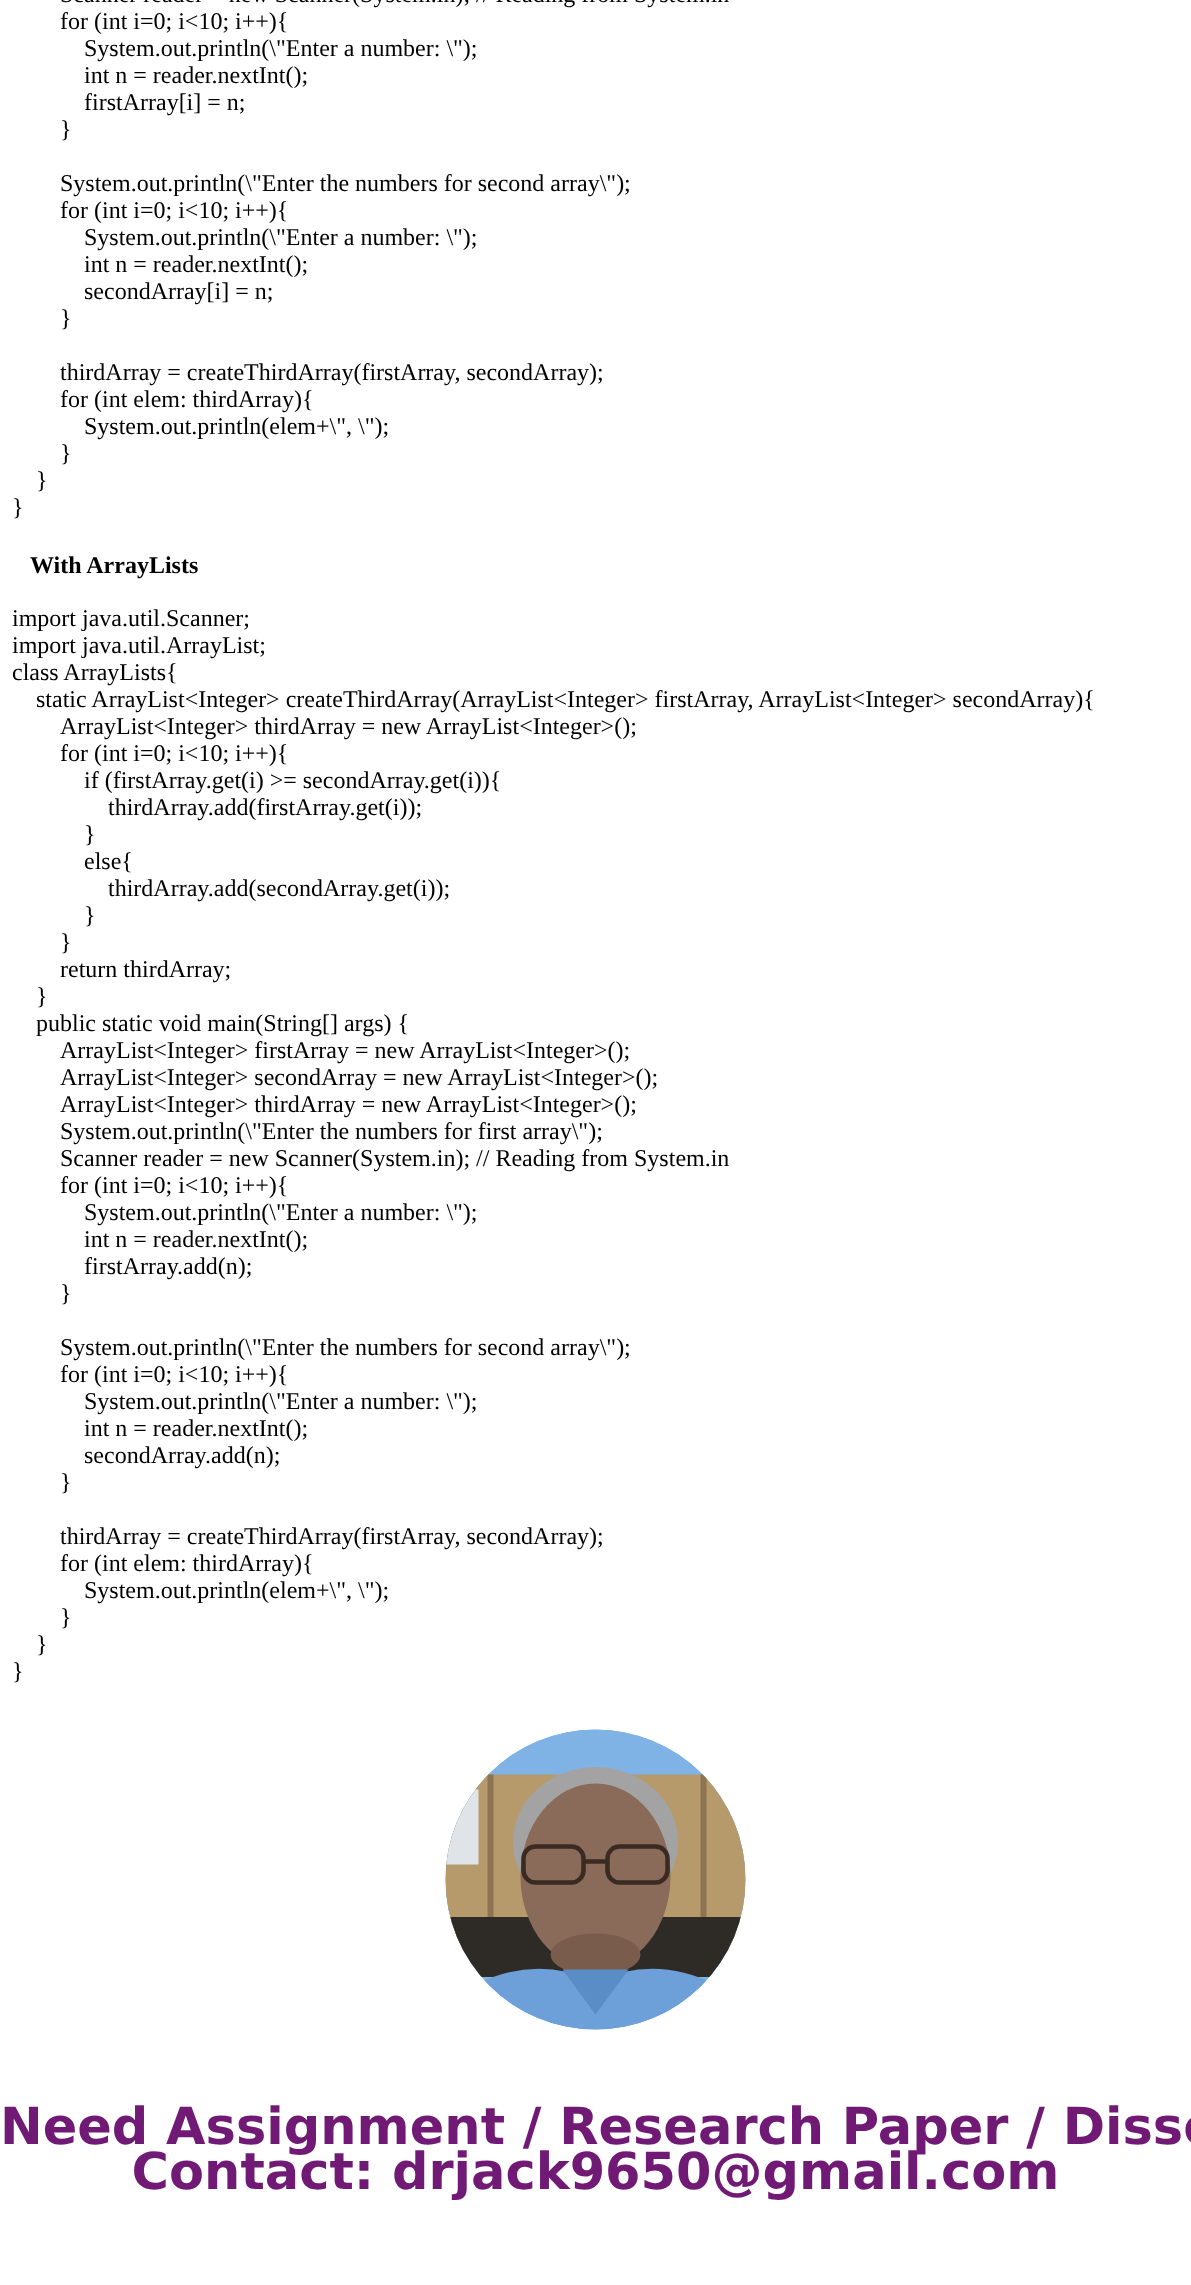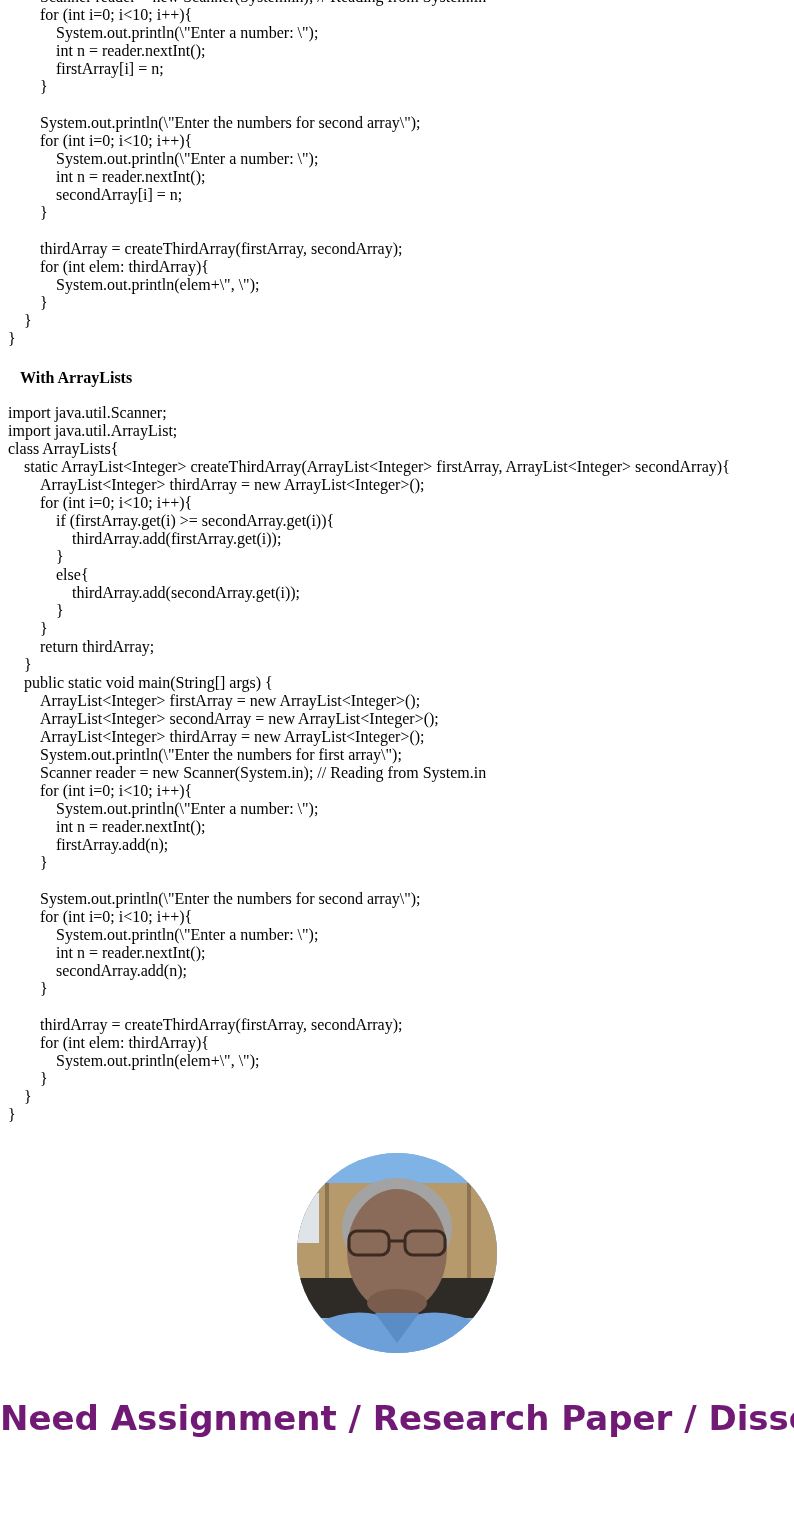--- a/index.html
+++ b/index.html
@@ -84,13 +84,14 @@
     <rect x="108" y="78" width="40" height="24" rx="8" fill="none" stroke="#3a2a22" stroke-width="3"></rect>
     <line x1="92" y1="88" x2="108" y2="88" stroke="#3a2a22" stroke-width="3"></line>
     <ellipse cx="100" cy="150" rx="30" ry="14" fill="#7a5c4c"></ellipse>
     <path d="M10 200 L20 170 Q60 150 100 168 Q140 150 180 170 L190 200 Z" fill="#6d9fd8"></path>
     <path d="M78 160 L100 190 L122 160 Z" fill="#5a8cc6"></path>
   </svg>
 </div>
 
 <div class="footer">
   <div>Need Assignment / Research Paper / Dissertation</div>
+  <div>Contact: drjack9650@gmail.com</div>
 </div>
 
 </body></html>

